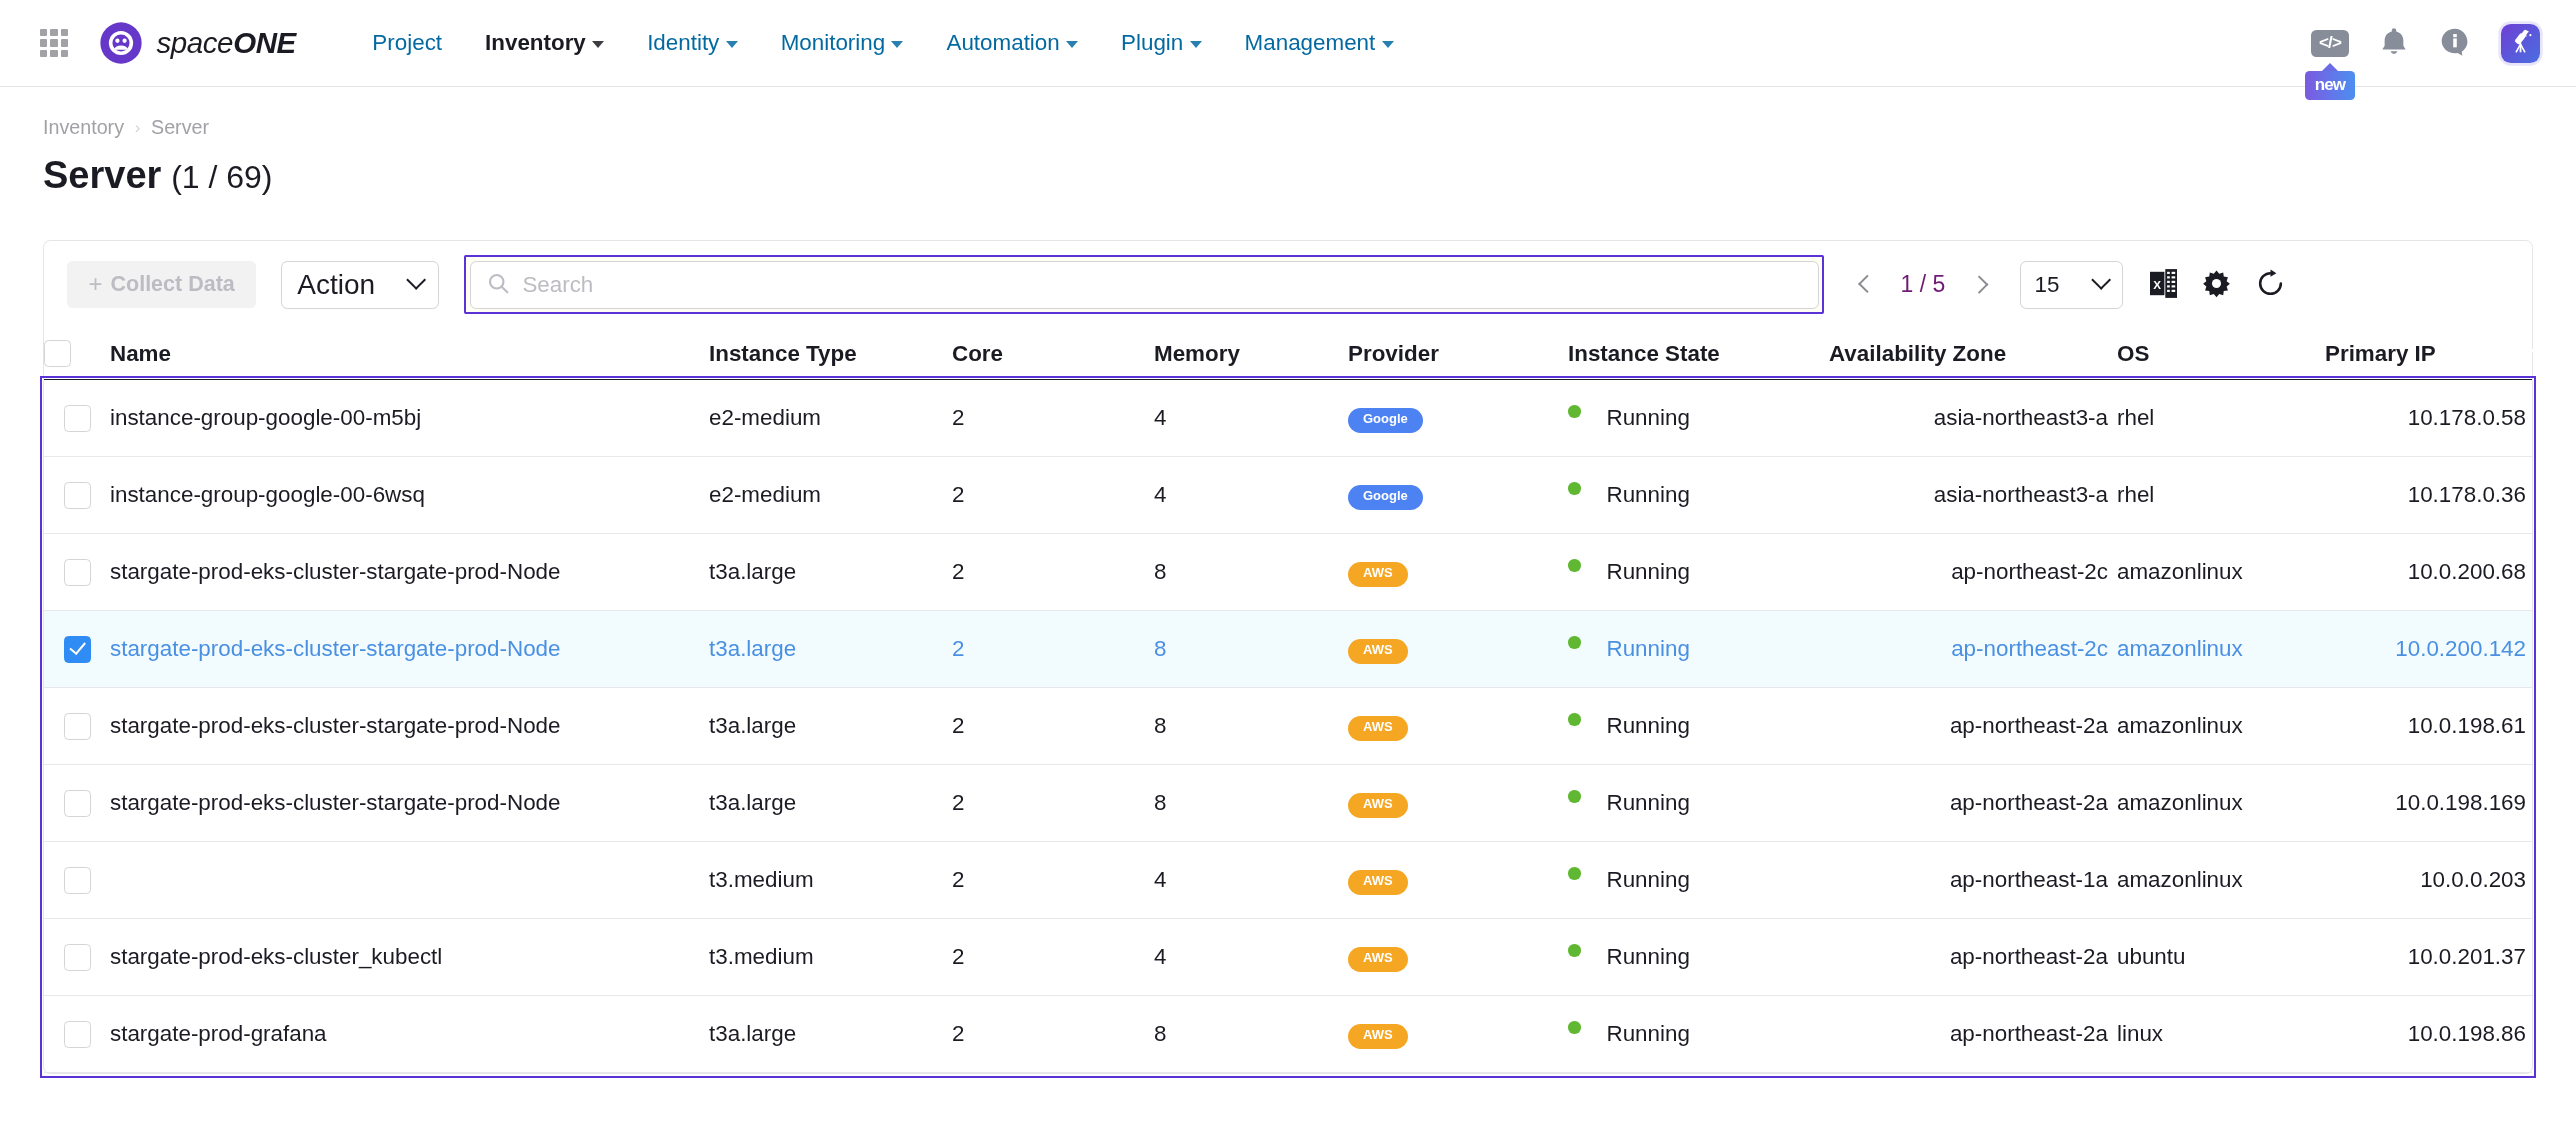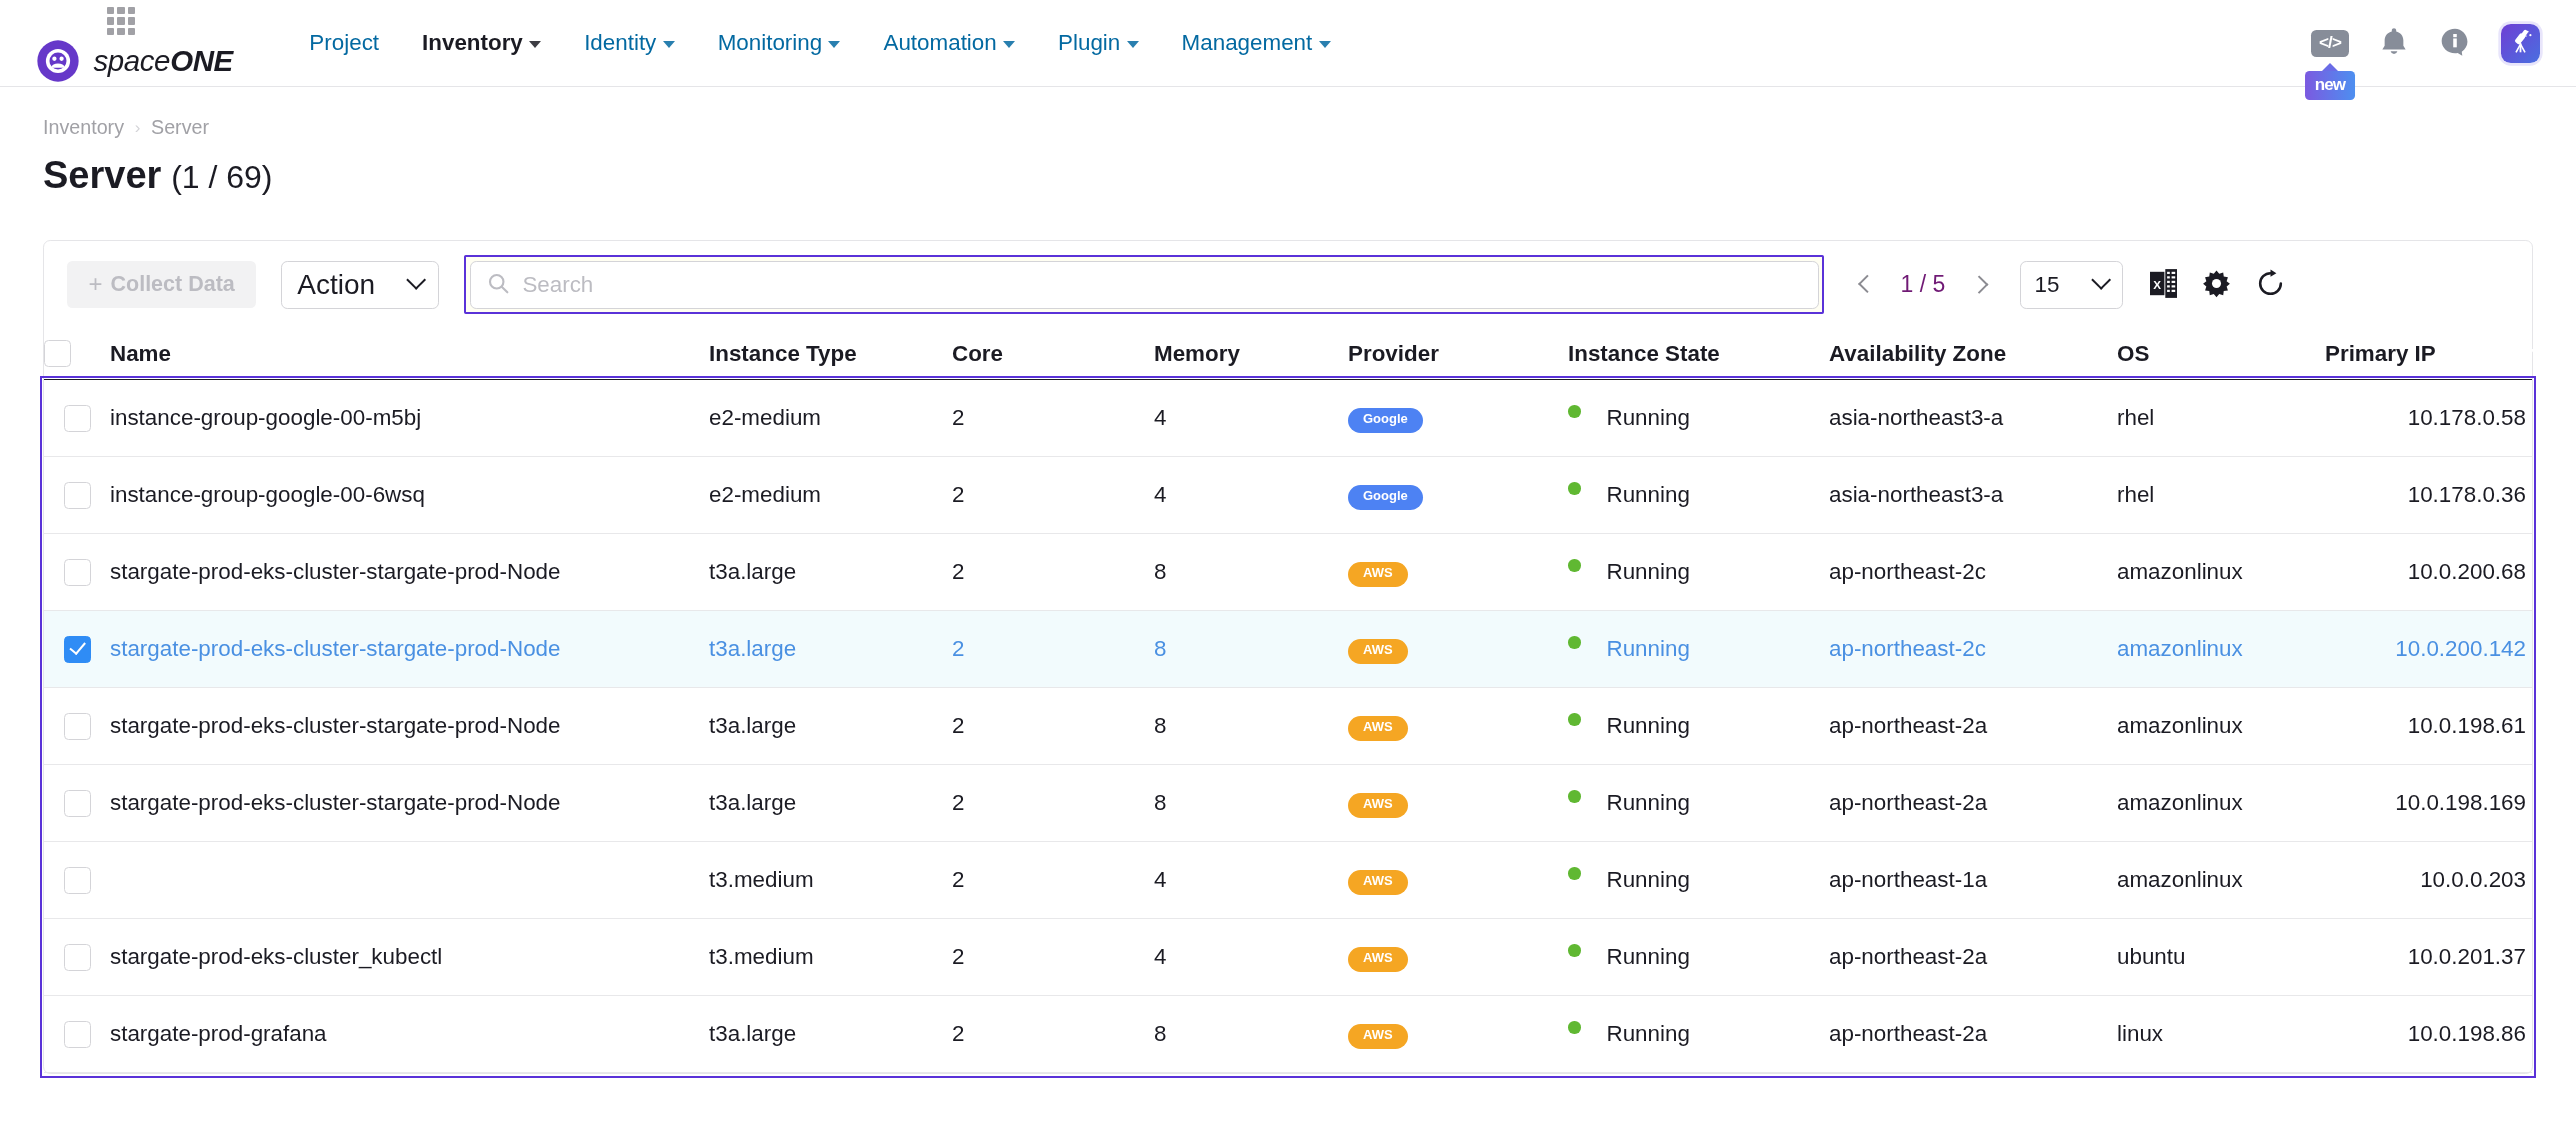--- a/index.html
+++ b/index.html
@@ -14,21 +14,21 @@
   
   .gnb {
     position: relative;
     height: 87px;
     background: #ffffff;
     border-bottom: 0.9px solid #e5e5e8;
     display: flex;
     align-items: center;
     padding: 0 36px 0 36px;
   }
-  .gnb-left { display: flex; align-items: center; gap: 0; flex-direction: column; }
+  .gnb-left { display: flex; align-items: center; gap: 0; }
 
   .apps-grid {
     width: 36px; height: 36px;
     display: grid;
     grid-template-columns: repeat(3, 7.2px);
     grid-template-rows: repeat(3, 7.2px);
     gap: 3.6px;
     align-content: center;
     justify-content: center;
     cursor: pointer;
@@ -301,21 +301,21 @@
     z-index: -1;
   }
 
   .c-check { width: 66px; display: flex; justify-content: center; flex: none; padding-right: 0;}
   .c-name  { width: 599px; flex: none; }
   .c-type  { width: 243px; flex: none; }
   .c-core  { width: 202px; flex: none; }
   .c-mem   { width: 194px; flex: none; }
   .c-prov  { width: 220px; flex: none; }
   .c-state { width: 261px; flex: none; }
-  .c-az    { width: 288px; flex: none; }
+  .c-az    { width: 288px; flex: none; text-align: right; }
   .c-os    { width: 208px; flex: none; }
   .c-ip    { width: 210px; flex: none; text-align: right; justify-content: flex-end; }
   .thead .c-ip { padding-right: 0; }
 
   .cbox {
     width: 27px; height: 27px;
     border: 1.8px solid #d4d4d8;
     border-radius: 4.5px;
     background: #fff;
     cursor: pointer;

